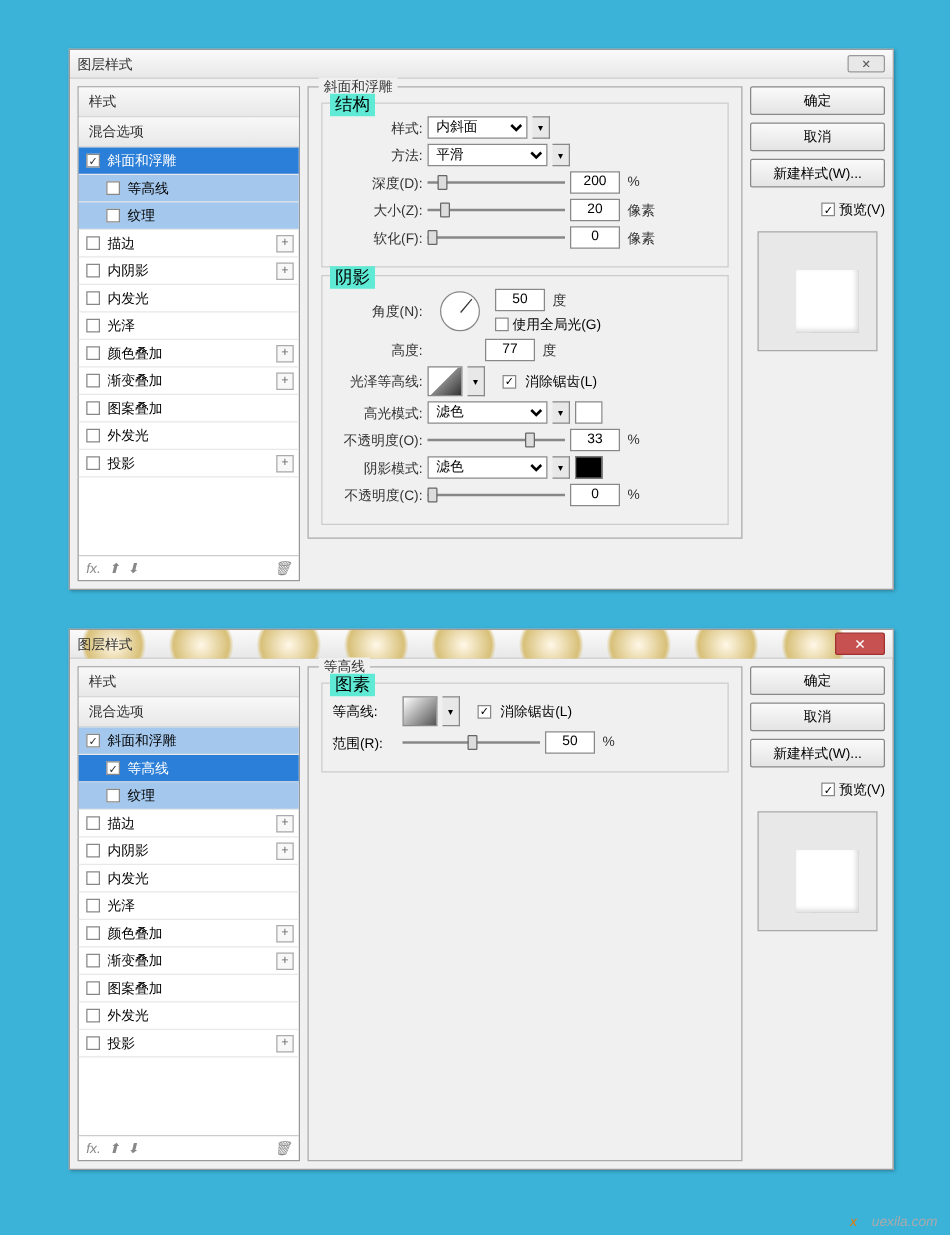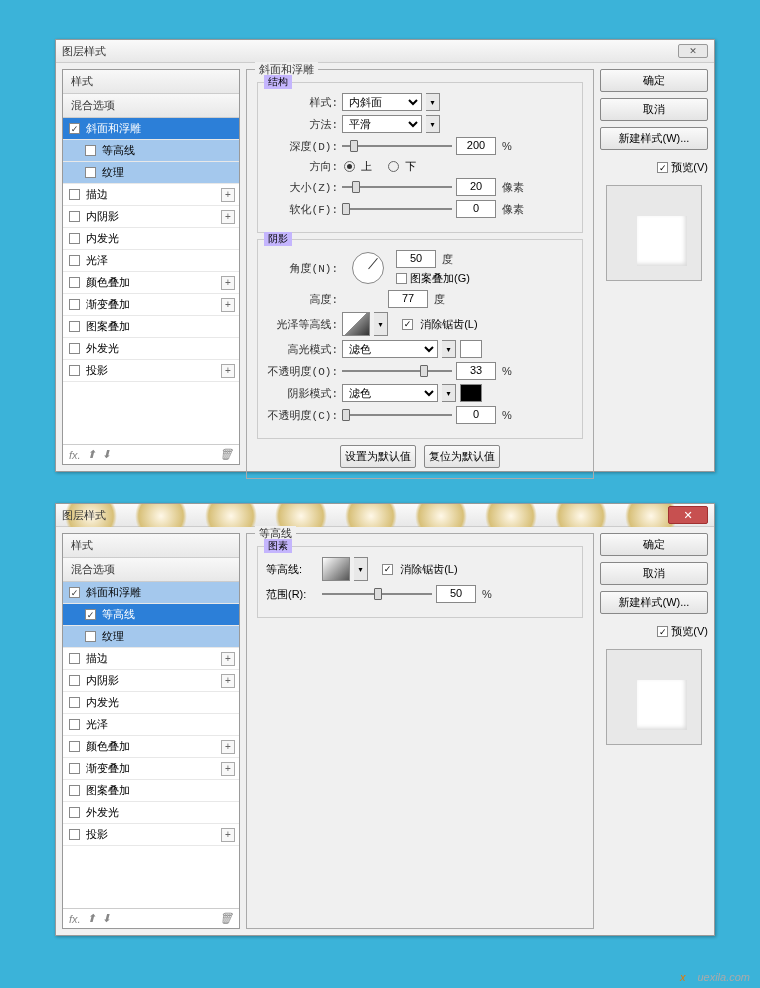--- a/index.html
+++ b/index.html
@@ -23,23 +23,23 @@
 .side-item .chk { width:11px; height:11px; border:1px solid #888; background:#fff; margin-right:6px; display:flex; align-items:center; justify-content:center; font-size:9px; }
 .side-item .chk.checked::after { content:"✓"; color:#333; }
 .side-item.sel .chk.checked::after { color:#333; }
 .side-item .plus { position:absolute; right:4px; width:14px; height:14px; border:1px solid #aaa; display:flex; align-items:center; justify-content:center; font-size:10px; color:#666; background:#f8f8f8; }
 .side-foot { margin-top:auto; border-top:1px solid #ccc; padding:3px 6px; display:flex; align-items:center; gap:6px; color:#888; font-style:italic; font-size:11px; }
 .side-foot .spacer { flex:1; }
 .main { flex:1; display:flex; flex-direction:column; gap:8px; }
 .fieldset { border:1px solid #aaa; padding: 6px 10px 10px 10px; position:relative; }
 .fieldset .legend { position:absolute; top:-8px; left:8px; background:#f0f0f0; padding:0 4px; color:#333; }
 .subgroup { border:1px solid #ccc; padding:6px 8px 10px 8px; margin-top:6px; position:relative; }
-.subgroup .sublegend { position:absolute; top:-8px; left:6px; background:#c4b5fd; padding:0 4px; font-size:10px; }
+.subgroup .sublegend { position:absolute; top:-8px; left:6px; background:#5eead4; padding:0 4px; font-size:14px; }
 .row { display:flex; align-items:center; margin:4px 0; gap:4px; }
-.row .lbl { width: 72px; text-align:right; color:#333;font-family:Liberation Mono, monospace; }
+.row .lbl { width: 72px; text-align:right; color:#333; }
 .row .lbl2 { width: 52px; text-align:left; }
 select { height:18px; border:1px solid #888; background:#fff; font-size:11px; padding:0 2px; }
 .dd-btn { width:14px; height:18px; border:1px solid #888; border-left:0; background:#e8e8e8; display:flex; align-items:center; justify-content:center; font-size:8px; }
 .slider { flex:0 0 110px; height:14px; position:relative; display:flex; align-items:center; }
 .slider .track { height:2px; background:#888; width:100%; }
 .slider .thumb { position:absolute; width:8px; height:12px; background:#ddd; border:1px solid #666; border-radius:1px; top:1px; }
 .numbox { width:40px; height:18px; border:1px solid #888; background:#fff; text-align:center; padding:1px 0; }
 .unit { color:#333; margin-left:2px; }
 .radio { width:11px; height:11px; border:1px solid #666; border-radius:50%; display:inline-flex; align-items:center; justify-content:center; margin:0 2px; }
 .radio.sel::after { content:""; width:5px; height:5px; background:#333; border-radius:50%; }
@@ -141,33 +141,32 @@
         <span class="legend">斜面和浮雕</span>
         <div class="subgroup">
           <span class="sublegend">结构</span>
           <div class="row">
               <span class="lbl">样式:</span>
               <select style="width:80px"><option>内斜面</option></select>
               <span class="dd-btn">▾</span>
             </div>
           <div class="row">
               <span class="lbl">方法:</span>
-              <select style="width:80px"><option>平滑</option></select>
+              <select style="width:96px"><option>平滑</option></select>
               <span class="dd-btn">▾</span>
             </div>
           <div class="row">
               <span class="lbl">深度(D):</span>
               <div class="slider">
                 <div class="track"></div>
                 <div class="thumb" style="left:8px"></div>
               </div>
               <div class="numbox">200</div>
               <span class="unit">%</span>
             </div>
-          <div class="row"><span class="lbl">方向:</span><span class="radio sel"></span><span>上</span>&nbsp;&nbsp;<span class="radio"></span><span>下</span></div>
           <div class="row">
               <span class="lbl">大小(Z):</span>
               <div class="slider">
                 <div class="track"></div>
                 <div class="thumb" style="left:10px"></div>
               </div>
               <div class="numbox">20</div>
               <span class="unit">像素</span>
             </div>
           <div class="row">
@@ -185,21 +184,21 @@
           <div class="row">
             <span class="lbl">角度(N):</span>
             <div class="angle-circle"></div>
             <div style="display:flex;flex-direction:column;gap:3px;margin-left:8px">
               <div style="display:flex;align-items:center;gap:4px">
                   <div class="numbox">50</div>
                   <span class="unit">度</span>
                 </div>
               <div style="display:flex;align-items:center">
                   <span class="chkbox"></span>
-                  <span>图案叠加(G)</span>
+                  <span>使用全局光(G)</span>
                 </div>
             </div>
           </div>
           <div class="row">
               <span class="lbl">高度:</span>
               <div class="numbox" style="margin-left:46px">77</div>
               <span class="unit">度</span>
             </div>
           <div class="row"><span class="lbl">光泽等高线:</span><span class="contour-sw"></span><span class="dd-btn" style="height:24px">▾</span>&nbsp;&nbsp;<span class="chkbox checked"></span><span>消除锯齿(L)</span></div>
           <div class="row">
@@ -225,24 +224,20 @@
             </div>
           <div class="row">
               <span class="lbl">不透明度(C):</span>
               <div class="slider">
                 <div class="track"></div>
                 <div class="thumb" style="left:0"></div>
               </div>
               <div class="numbox">0</div>
               <span class="unit">%</span>
             </div>
-        </div>
-        <div class="btnrow">
-          <div class="btn">设置为默认值</div>
-          <div class="btn">复位为默认值</div>
         </div>
       </div>
     </div>
 
     <div class="rightcol">
       <div class="btn">确定</div>
       <div class="btn">取消</div>
       <div class="btn">新建样式(W)...</div>
       <div class="preview-chk">
           <span class="chkbox checked"></span>

